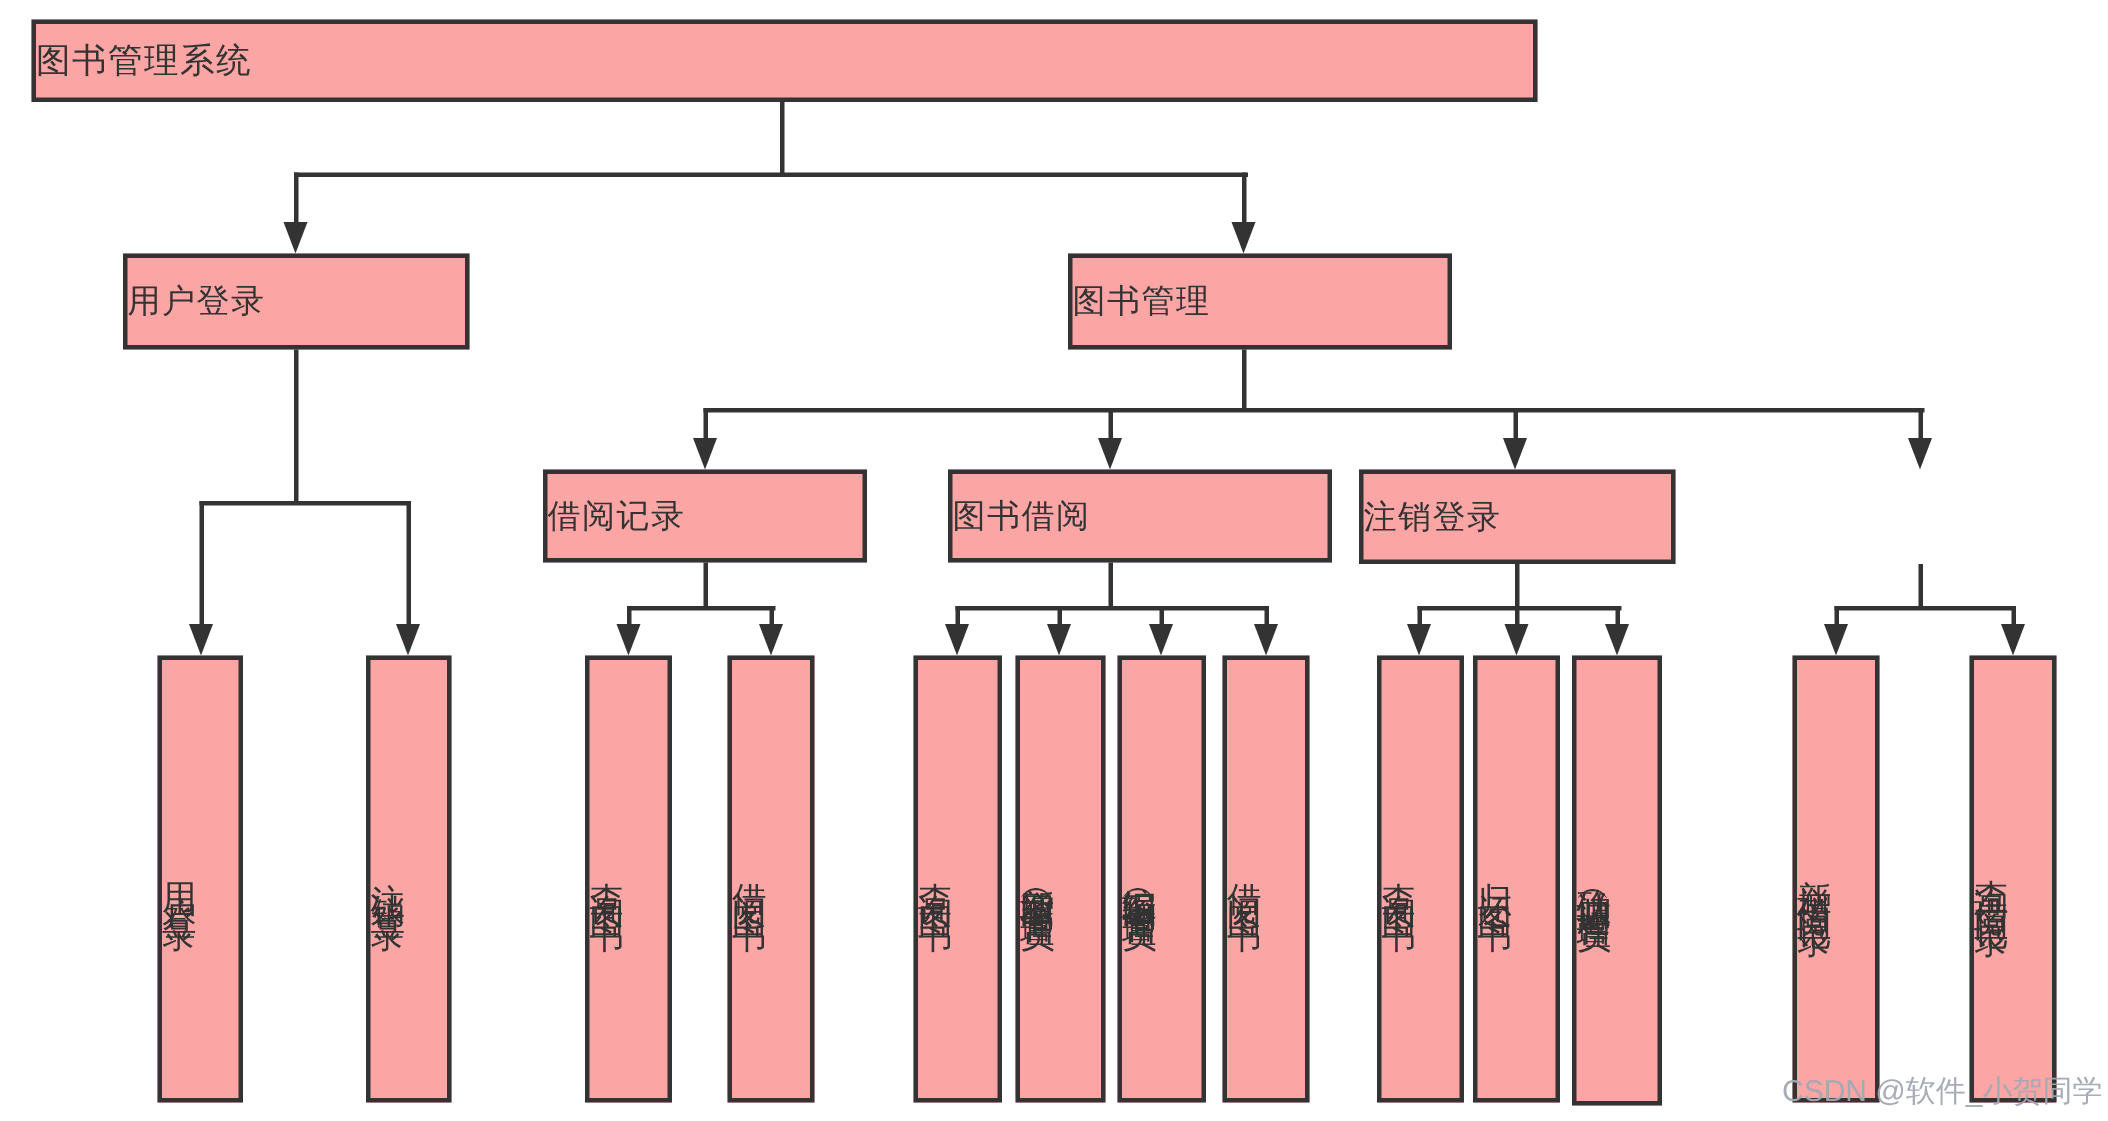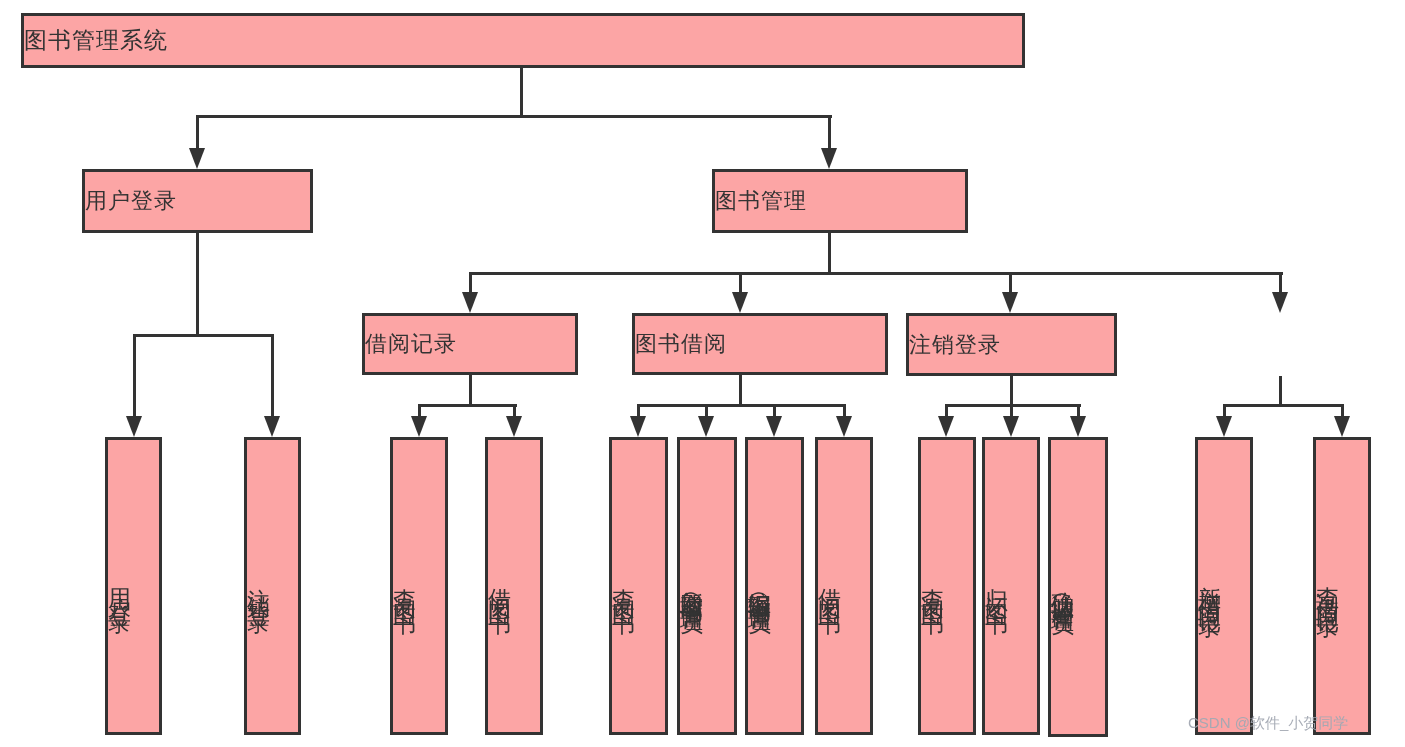--- a/index.html
+++ b/index.html
@@ -39,21 +39,21 @@
   .hline,.vline{position:absolute;background:#333;}
   .arrow{
     position:absolute;width:0;height:0;
     border-left:8px solid transparent;
     border-right:8px solid transparent;
     border-top:21px solid #333;
   }
   .watermark{
     position:absolute;
     left:1188px;top:714px;
-    font-size:15px;
+    font-size:20px;
     color:rgba(162,168,178,0.95);
     white-space:nowrap;
     z-index:5;
   }
 </style>
 </head>
 <body>
 
 <div class="canvas">
 

